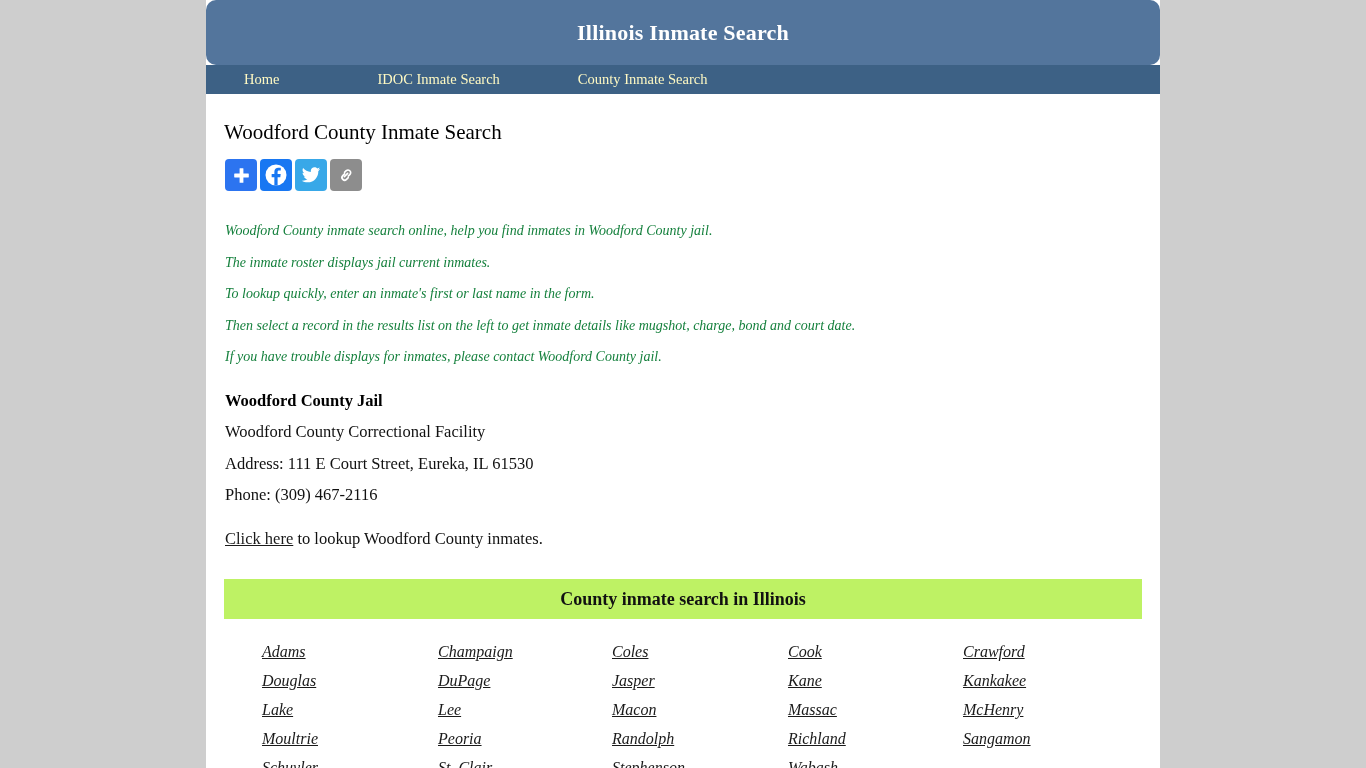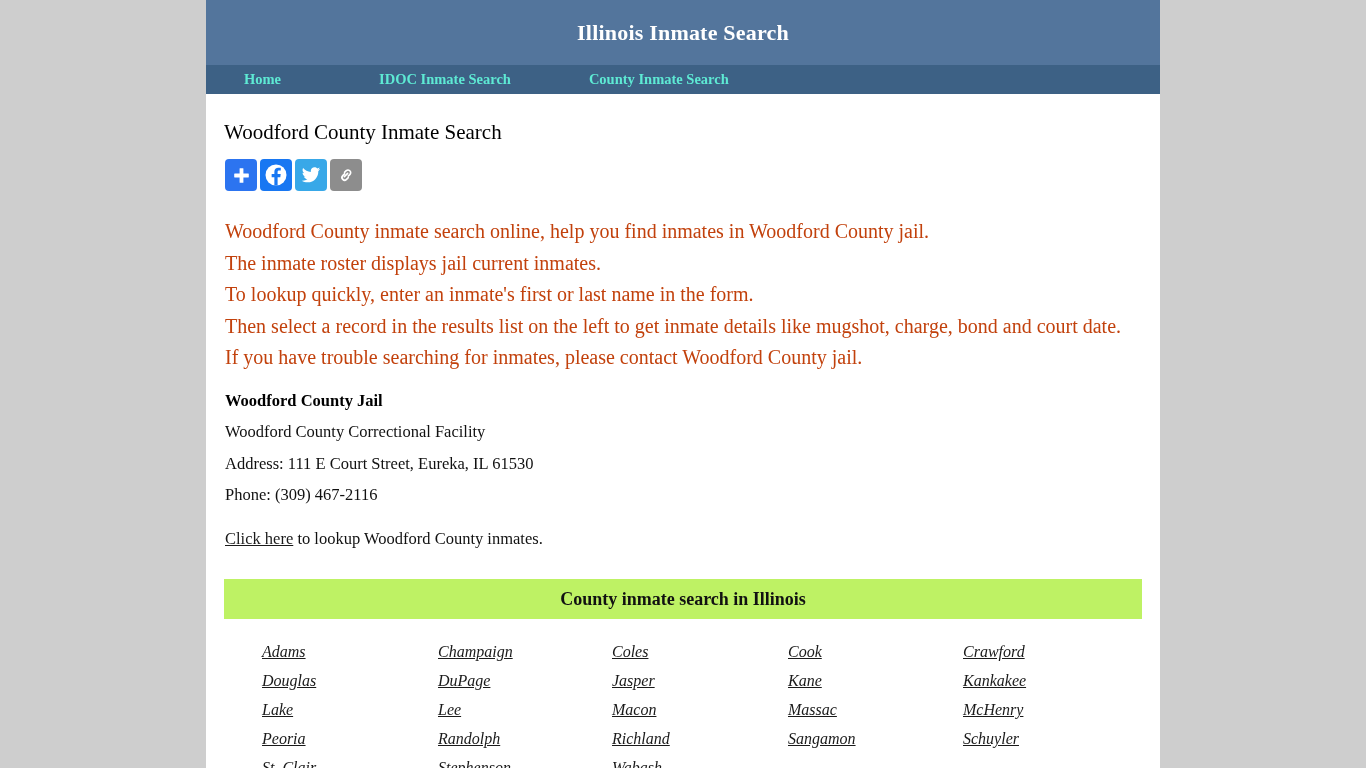--- a/index.html
+++ b/index.html
@@ -24,41 +24,42 @@
     position: relative;
   }
 
   
   .site-header {
     background: #53759c;
     height: 65px;
     display: flex;
     align-items: center;
     justify-content: center;
+    border-radius: 10px;
   }
   .site-title {
     color: #ffffff;
     font-size: 22px;
     font-weight: bold;
     letter-spacing: 0.2px;
     font-family: "Liberation Serif", "DejaVu Serif", serif;
   }
 
   
   .site-nav {
     background: #3d6185;
     height: 29px;
     display: flex;
     align-items: center;
     padding-left: 0;
   }
   .nav-item {
-    color: #5eead4;
+    color: #fef9c3;
     font-size: 14.5px;
-    font-weight: bold;
+    font-weight: normal;
     text-decoration: none;
     display: inline-block;
     font-family: "Liberation Serif", "DejaVu Serif", serif;
     line-height: 29px;
     white-space: nowrap;
   }
   .nav-item.n0 { margin-left: 38px; }
   .nav-item.n1 { margin-left: 98px; }
   .nav-item.n2 { margin-left: 78px; }
 
@@ -99,23 +100,24 @@
   .share-copy     { background: #8d8d8d; }
   .share-btn svg { display: block; }
 
   
   .intro {
     margin-top: 27px;
     padding-left: 1px;
   }
   .intro p {
     margin: 0 0 5px 0;
-    font-size: 20px;
-    line-height: 26.5px;
-    color: #c2410c;
+    font-size: 14px;
+    line-height: 26.5px;
+    color: #15803d;
+    font-style: italic;
   }
 
   .jail-block {
     margin-top: 17px;
     padding-left: 1px;
   }
   .jail-block .jail-name {
     margin: 0 0 5px 0;
     font-size: 16.5px;
     line-height: 26.5px;
@@ -233,21 +235,21 @@
         </span>
       </div>
 
     </div>
 
     <div class="intro">
       <p>Woodford County inmate search online, help you find inmates in Woodford County jail.</p>
       <p>The inmate roster displays jail current inmates.</p>
       <p>To lookup quickly, enter an inmate's first or last name in the form.</p>
       <p>Then select a record in the results list on the left to get inmate details like mugshot, charge, bond and court date.</p>
-      <p>If you have trouble searching for inmates, please contact Woodford County jail.</p>
+      <p>If you have trouble displays for inmates, please contact Woodford County jail.</p>
     </div>
 
     <div class="jail-block">
       <p class="jail-name">Woodford County Jail</p>
       <p>Woodford County Correctional Facility</p>
       <p>Address: 111 E Court Street, Eureka, IL 61530</p>
       <p>Phone: (309) 467-2116</p>
     </div>
 
     <div class="lookup-line"><a href="#" class="lookup-link">Click here</a><span> to lookup Woodford County inmates.</span></div>
@@ -268,20 +270,21 @@
         <div class="county-cell"><a href="#" class="county-link">Jasper</a></div>
         <div class="county-cell"><a href="#" class="county-link">Kane</a></div>
         <div class="county-cell"><a href="#" class="county-link">Kankakee</a></div>
 
         <div class="county-cell"><a href="#" class="county-link">Lake</a></div>
         <div class="county-cell"><a href="#" class="county-link">Lee</a></div>
         <div class="county-cell"><a href="#" class="county-link">Macon</a></div>
         <div class="county-cell"><a href="#" class="county-link">Massac</a></div>
 
         <div class="county-cell"><a href="#" class="county-link">McHenry</a></div>
+        <div class="county-cell"><a href="#" class="county-link">Moultrie</a></div>
         <div class="county-cell"><a href="#" class="county-link">Peoria</a></div>
         <div class="county-cell"><a href="#" class="county-link">Randolph</a></div>
         <div class="county-cell"><a href="#" class="county-link">Richland</a></div>
 
         <div class="county-cell"><a href="#" class="county-link">Sangamon</a></div>
         <div class="county-cell"><a href="#" class="county-link">Schuyler</a></div>
         <div class="county-cell"><a href="#" class="county-link">St. Clair</a></div>
         <div class="county-cell"><a href="#" class="county-link">Stephenson</a></div>
         <div class="county-cell"><a href="#" class="county-link">Wabash</a></div>
 

